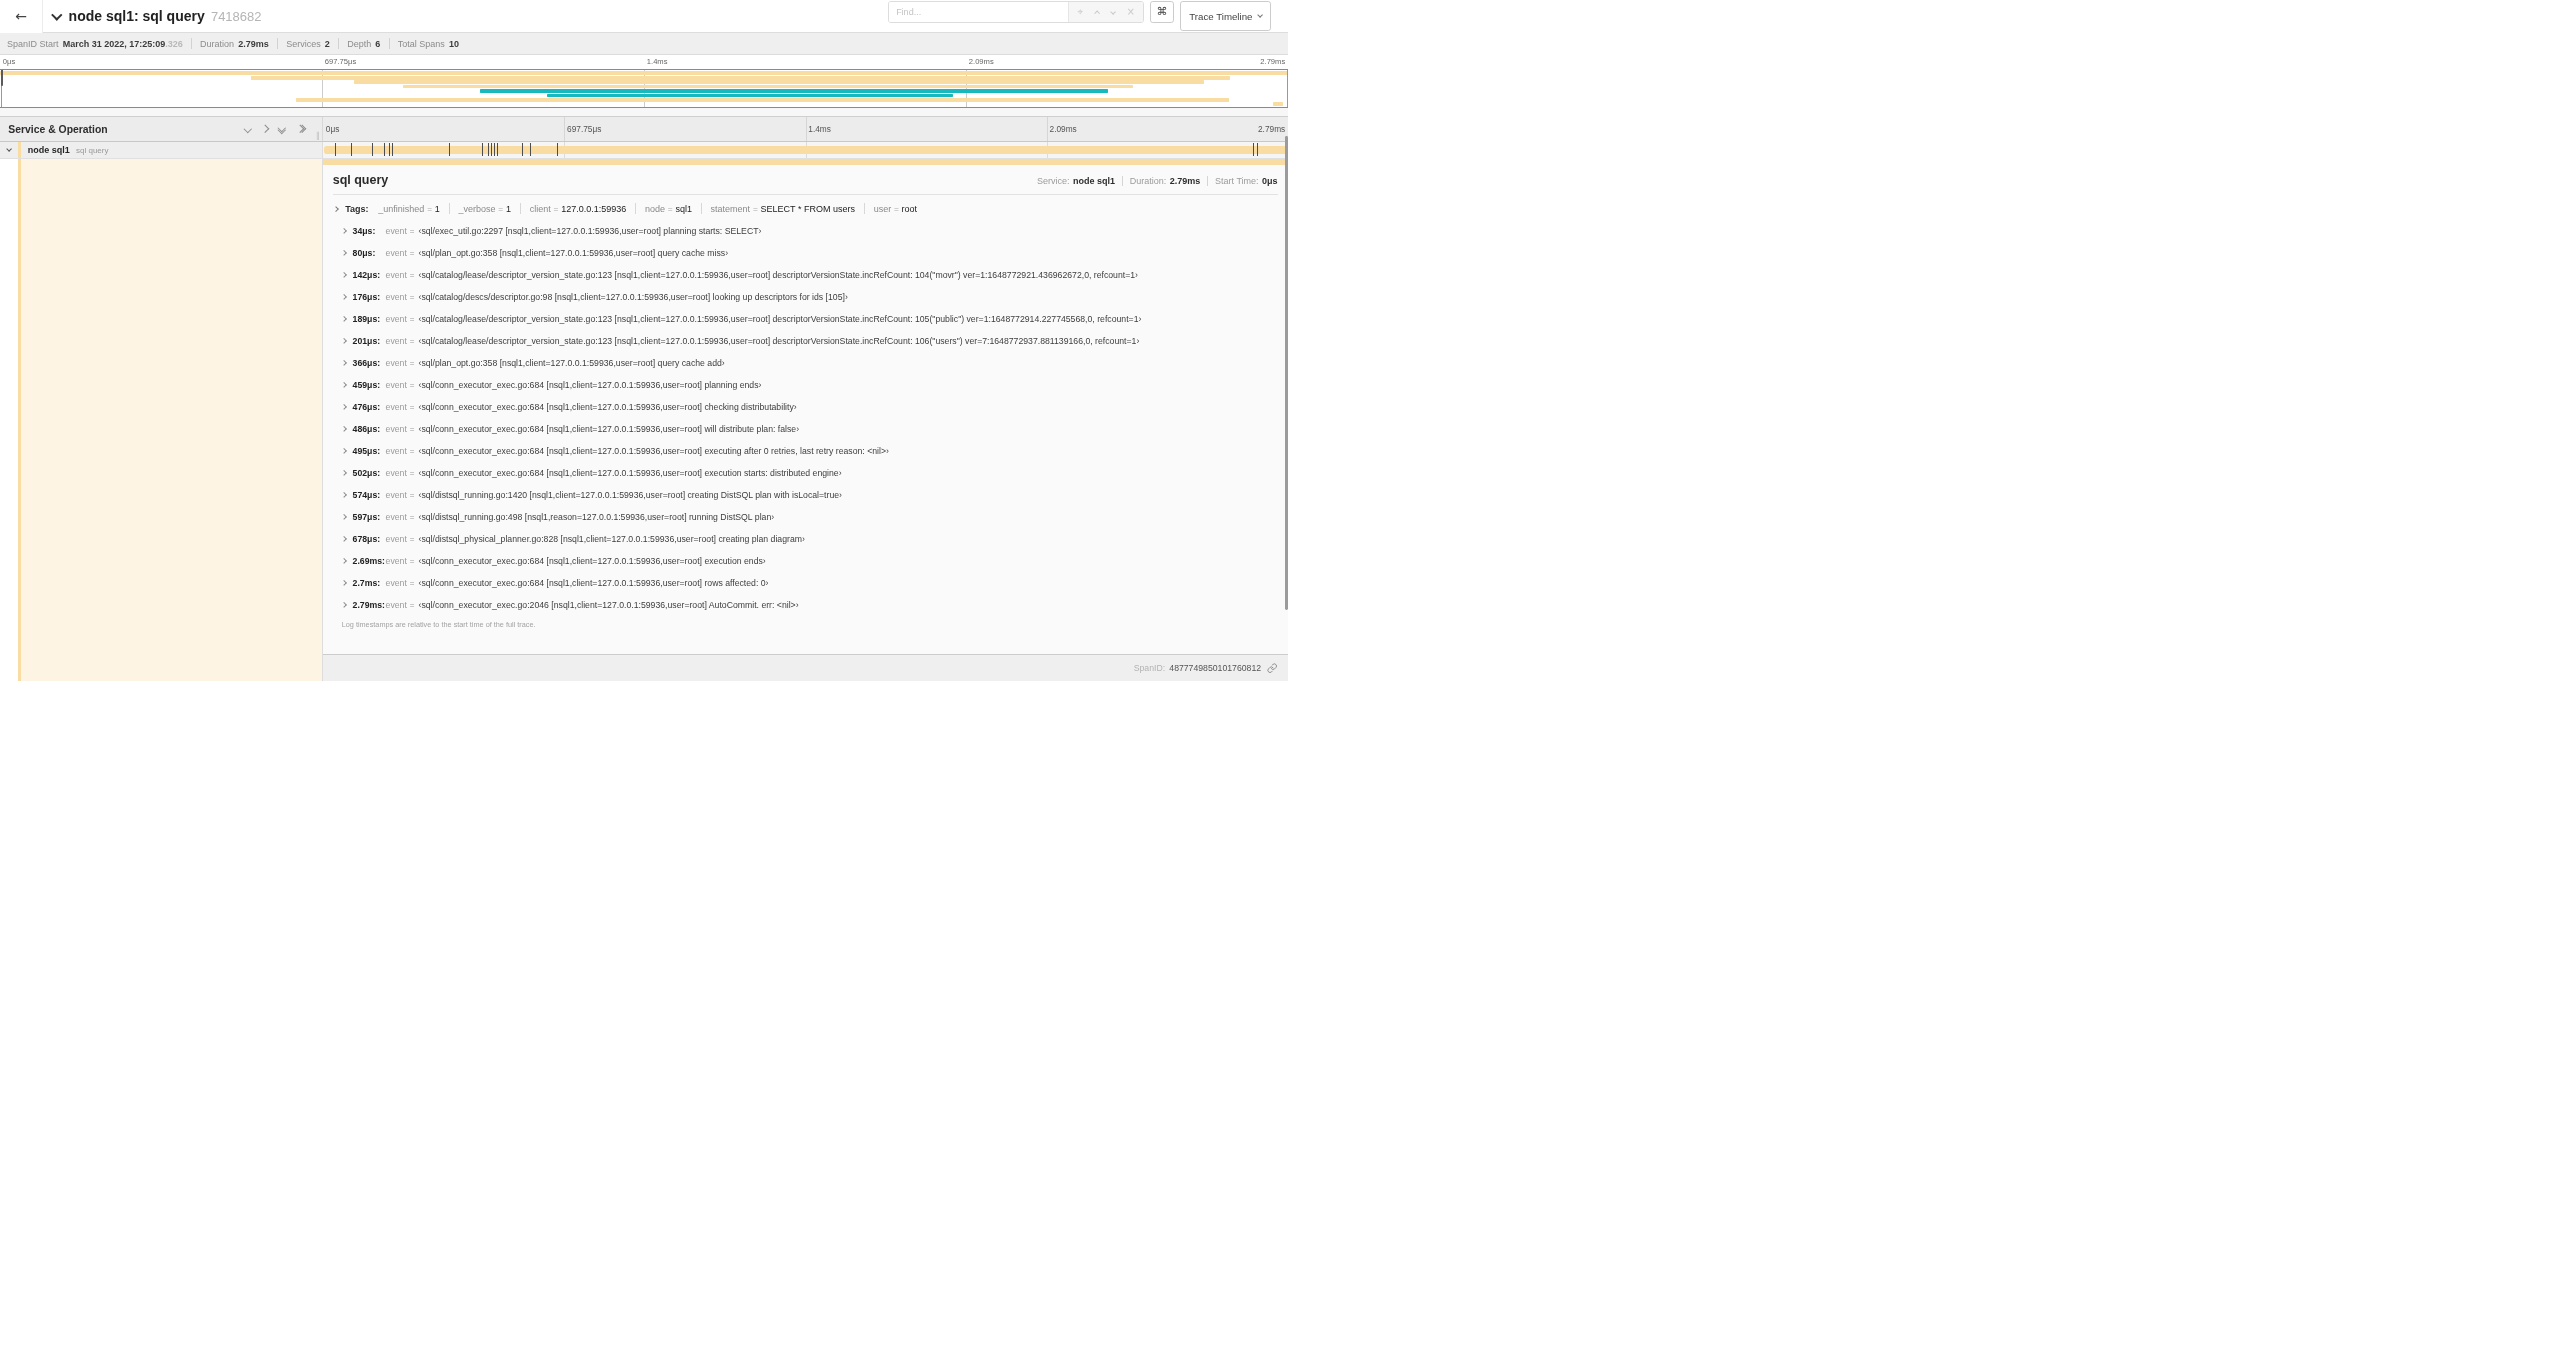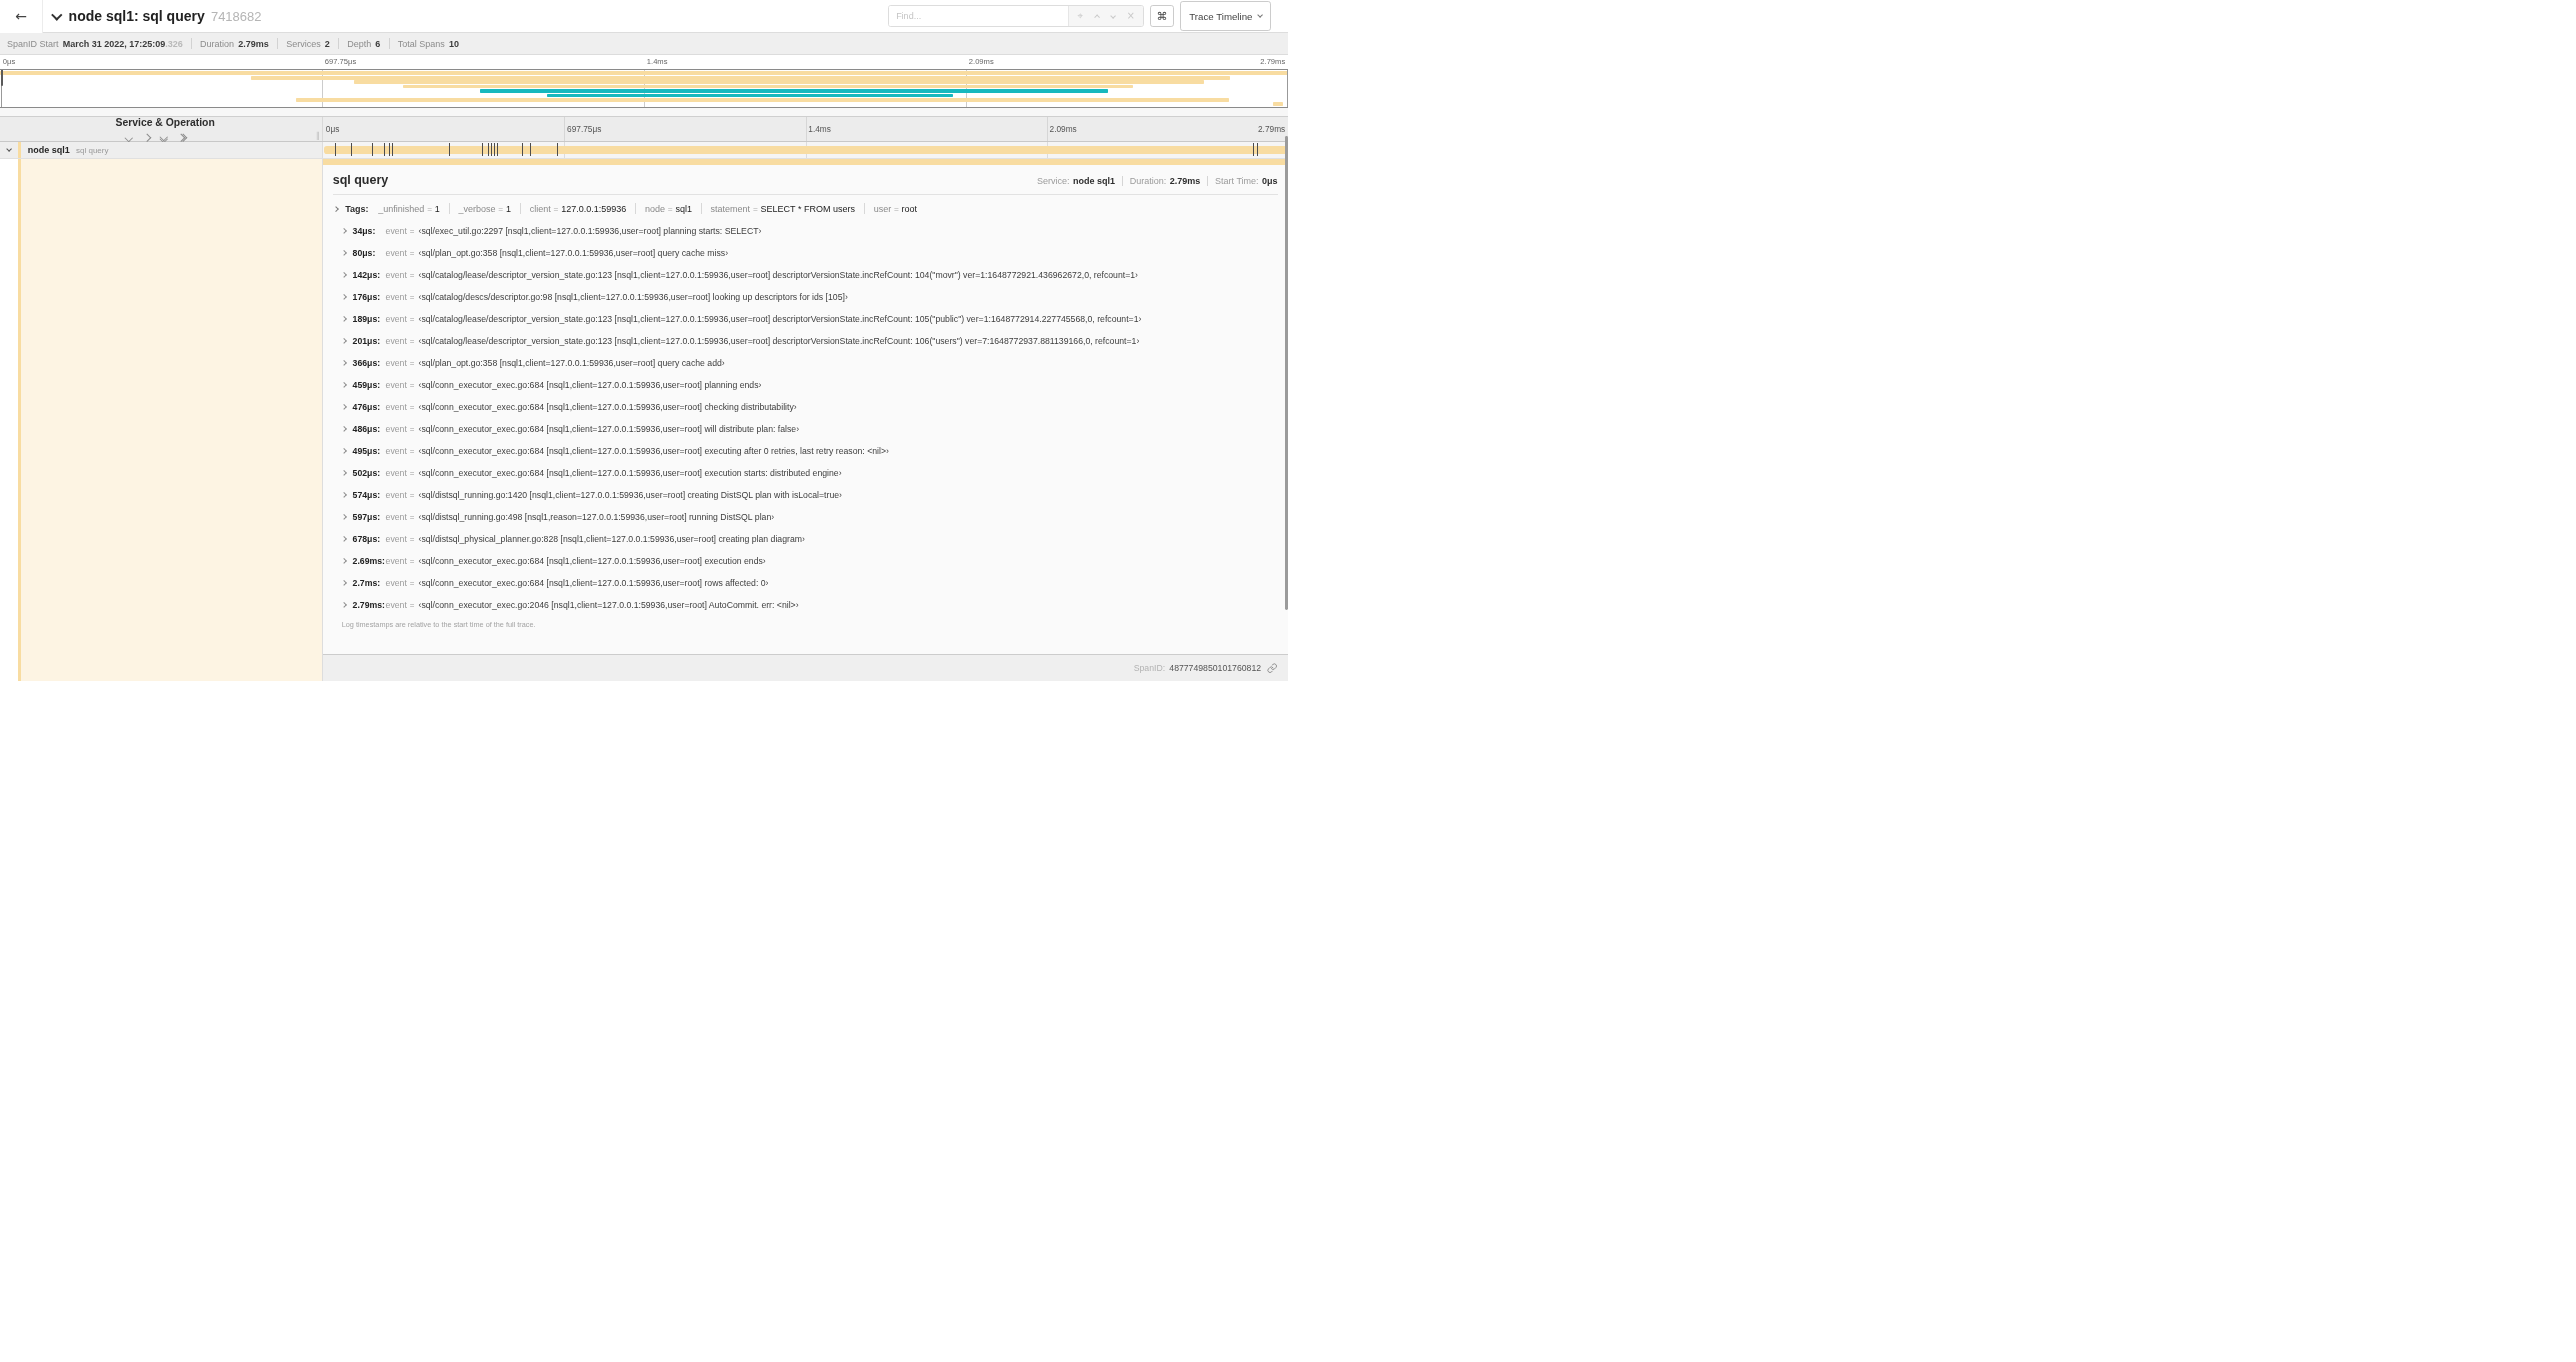--- a/index.html
+++ b/index.html
@@ -13,21 +13,21 @@
   .back-btn { width:43px; height:33px; border:none; background:#fff; border-right:0.7px solid #ececec;
     font-size:14px; color:#444; cursor:pointer; font-family:"DejaVu Sans",sans-serif; }
   .title-wrap { display:flex; align-items:center; margin-left:9.7px; flex:1; min-width:0; }
   .chv { display:inline-block; width:4.8px; height:4.8px;
     border-right:1.4px solid #8c8c8c; border-bottom:1.4px solid #8c8c8c; }
   .chv.down { transform:rotate(45deg); }
   .chv.right { transform:rotate(-45deg); }
   .title-chv { width:7.6px; height:7.6px; border-width:2.1px; border-color:#333; margin:-2.8px 8.3px 0 0; }
   .page-title { font-size:14px; font-weight:bold; color:#222; white-space:nowrap; }
   .trace-id { font-size:13px; color:#b5b5b5; margin-left:6.2px; font-weight:normal; }
-  .header-right { display:flex; align-items:center; margin-right:16.6px; gap:6.2px;border-radius:9px; }
+  .header-right { display:flex; margin-right:16.6px; gap:6.2px;border-radius:9px; }
   .find-wrap { display:flex; height:21.5px; border:0.7px solid #ddd; border-radius:2.8px; overflow:hidden; }
   .find-input { width:179px; border:none; outline:none; padding:0 7px; font-size:9px; color:#444;
     font-family:"Liberation Sans",sans-serif; }
   .find-input::placeholder { color:#c4c4c4; }
   .find-btns { display:flex; align-items:center; background:#f6f6f6; border-left:0.7px solid #e6e6e6;
     padding:0 8.3px; gap:11.8px; }
   .fb-ico { color:#c9c9c9; font-size:9.7px; line-height:1; font-family:"DejaVu Sans",sans-serif; cursor:default; }
   .chv.tiny { width:4.2px; height:4.2px; border-width:1px; border-color:#c9c9c9; }
   .chv.up { transform:rotate(-135deg); margin-top:2.1px; }
   .sq-btn { height:21.5px; width:23.5px; border:0.7px solid #ccc; border-radius:2.8px; background:#fff;
@@ -55,21 +55,21 @@
   .grid-line { position:absolute; top:0; bottom:0; width:0.7px; background:#ccc; }
   .mm-bar { position:absolute; border-radius:0.7px; }
   .mm-scrub-line { position:absolute; top:0; bottom:0; width:0.7px; background:#999; }
   .mm-scrub-handle { position:absolute; top:0; width:2.8px; height:44%; background:#5a5a5a; border-radius:0 0 1.4px 1.4px; }
   .mm-spacer { position:absolute; top:108px; left:0; right:0; height:8.3px; background:#f7f7f7; }
 
   
   .tl-header { position:absolute; top:116px; left:0; right:0; height:26px; display:flex;
     background:#ececec; border-top:0.7px solid #cfcfcf; border-bottom:0.7px solid #c8c8c8; }
   .tl-left { width:323px; position:relative; display:flex; align-items:center; padding-left:8.3px;
-    border-right:0.7px solid #d8d8d8;flex-direction:column; }
+    border-right:0.7px solid #d8d8d8; }
   .svc-op-title { font-size:10.4px; font-weight:bold; color:#2e2e2e; flex:1; }
   .hdr-icons { display:flex; align-items:center; gap:11.8px; margin-right:18px; }
   .hdr-icons .chv { border-color:#8c8c8c; border-width:1.2px; width:5.5px; height:5.5px; }
   .dbl { display:flex; }
   .dbl-down { flex-direction:column; }
   .dbl-down .chv:last-child { margin-top:-3.5px; }
   .dbl-right .chv:last-child { margin-left:-3.5px; }
   .resizer { position:absolute; right:1.4px; bottom:1.4px; color:#bdbdbd; font-size:8.3px; letter-spacing:0.7px;
     cursor:col-resize; }
   .tl-right { flex:1; position:relative; font-size:8.3px; color:#555; }

